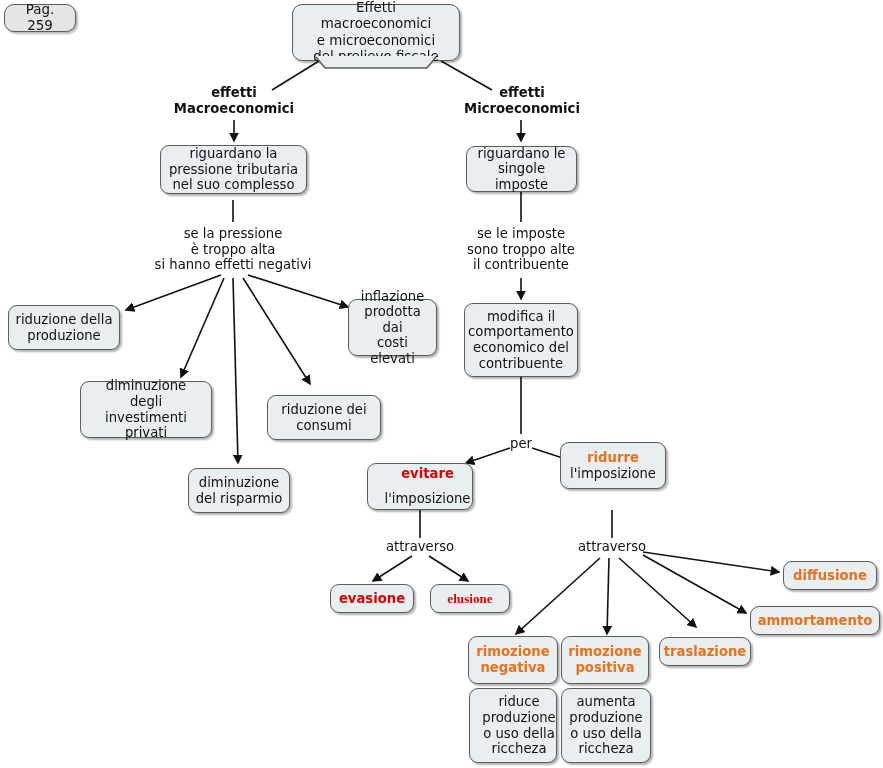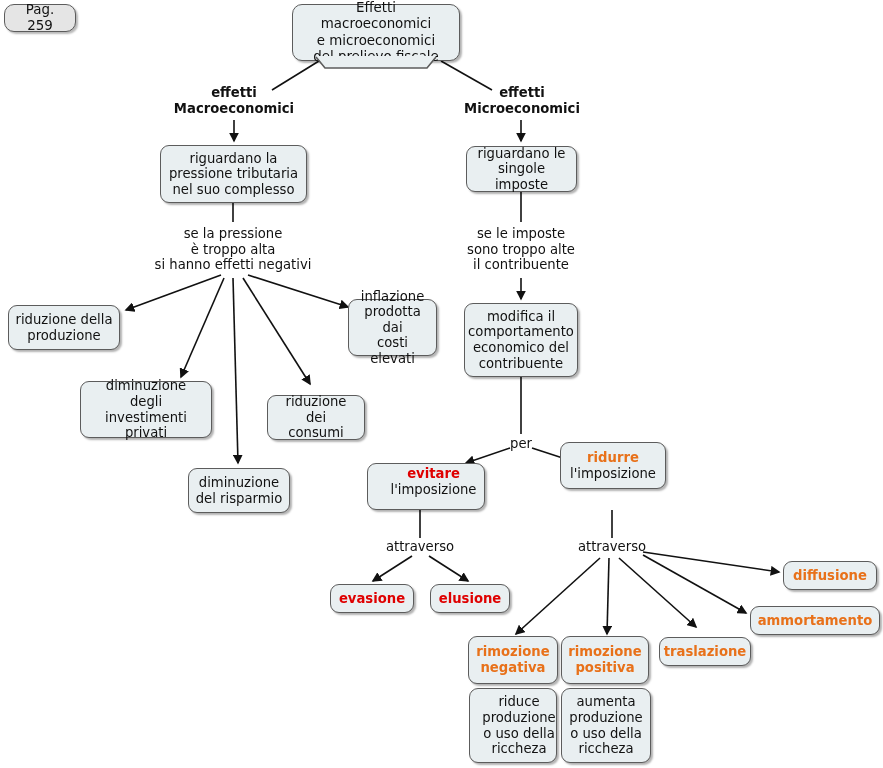--- a/index.html
+++ b/index.html
@@ -155,21 +155,21 @@
     <path d="M 24 0 L 33 12 L 135 12 L 144 0 Z" fill="#e9eff1" stroke="none"></path>
     <path d="M 24 1 L 33 12 L 135 12 L 144 1" fill="none" stroke="#5c5c5c" stroke-width="1.6"></path>
   </svg>
 
   <div class="link-label bold" style="left:164px; top:85px; width:140px;">effetti
 Macroeconomici</div>
 
   <div class="link-label bold" style="left:452px; top:85px; width:140px;">effetti
 Microeconomici</div>
 
-  <div class="node" style="left:160px; top:145px; width:147px; height:58px;">
+  <div class="node" style="left:160px; top:145px; width:147px; height:49px;">
     <span>riguardano la
 pressione tributaria
 nel suo complesso</span>
   </div>
 
   <div class="node" style="left:466px; top:146px; width:111px; height:46px;">
     <span>riguardano le
 singole imposte</span>
   </div>
 
@@ -190,59 +190,59 @@
     <span>diminuzione
 degli investimenti
 privati</span>
   </div>
 
   <div class="node" style="left:188px; top:468px; width:102px; height:45px;">
     <span>diminuzione
 del risparmio</span>
   </div>
 
-  <div class="node" style="left:267px; top:395px; width:98px; height:45px;">
+  <div class="node" style="left:267px; top:395px; width:114px; height:45px;">
     <span>riduzione dei
 consumi</span>
   </div>
 
   <div class="node" style="left:348px; top:299px; width:89px; height:57px;">
     <span>inflazione
 prodotta dai
 costi elevati</span>
   </div>
 
   <div class="node" style="left:464px; top:303px; width:114px; height:74px;">
     <span>modifica il
 comportamento
 economico del
 contribuente</span>
   </div>
 
   <div class="link-label" style="left:491px; top:436px; width:60px;">per</div>
 
-  <div class="node" style="left:367px; top:463px; width:118px; height:47px; flex-direction:column; justify-content:flex-start;padding-left:21px;">
+  <div class="node" style="left:367px; top:463px; width:106px; height:47px; flex-direction:column; justify-content:space-between;padding-left:21px;">
     <span class="first-line-red">evitare</span>
     <span class="plain-line">l'imposizione</span>
   </div>
 
   <div class="node" style="left:560px; top:442px; width:106px; height:47px; flex-direction:column; justify-content:center;">
     <span class="first-line-orange">ridurre</span>
     <span class="plain-line">l'imposizione</span>
   </div>
 
   <div class="link-label" style="left:379px; top:539px; width:82px;">attraverso</div>
 
   <div class="link-label" style="left:571px; top:539px; width:82px;">attraverso</div>
 
   <div class="node accent-red" style="left:330px; top:584px; width:84px; height:29px;">
     <span>evasione</span>
   </div>
 
-  <div class="node accent-red" style="left:430px; top:584px; width:80px; height:29px;">
+  <div class="node accent-red" style="left:430px; top:584px; width:80px; height:29px;font-family:Liberation Serif, serif;">
     <span>elusione</span>
   </div>
 
   <div class="node accent-orange" style="left:468px; top:636px; width:90px; height:48px;">
     <span>rimozione
 negativa</span>
   </div>
 
   <div class="node accent-orange" style="left:561px; top:636px; width:88px; height:48px;">
     <span>rimozione

